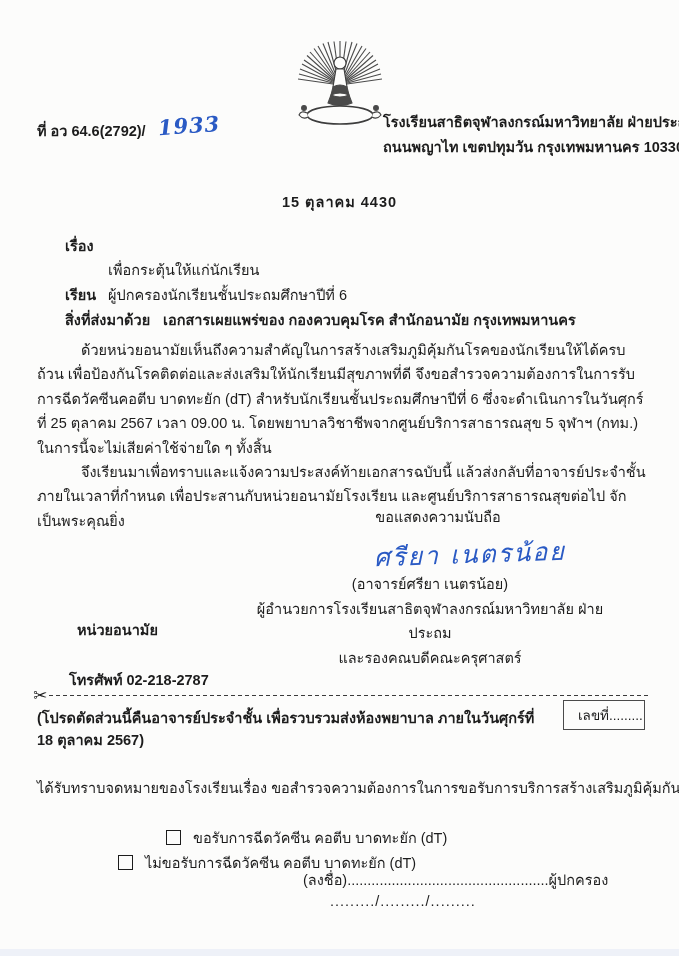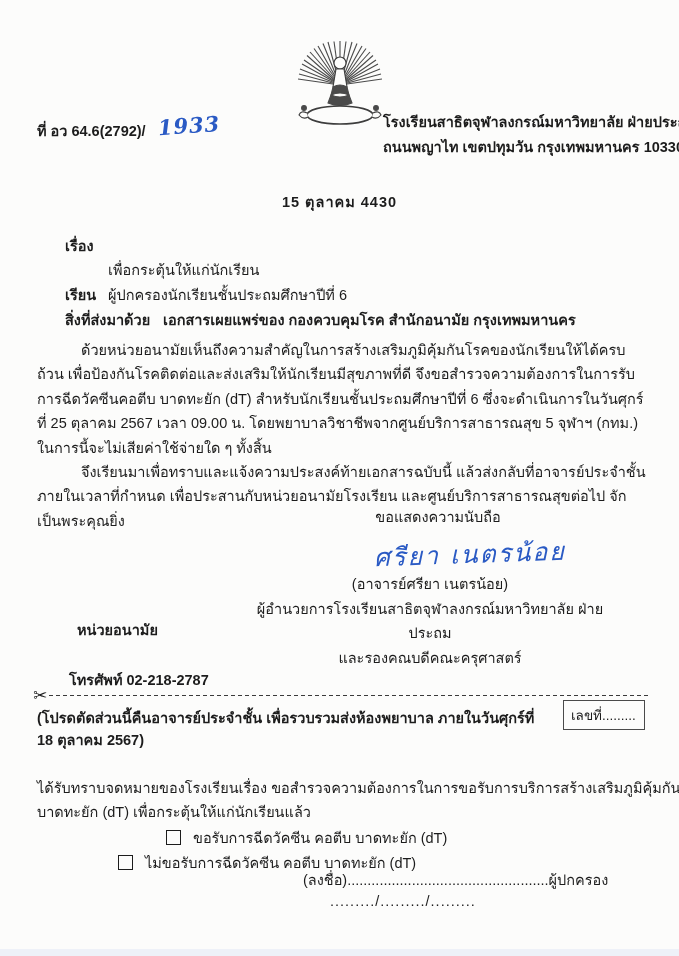--- a/index.html
+++ b/index.html
@@ -54,21 +54,21 @@
   .cutline .sc{font-size:17px;line-height:17px;margin-right:2px;}
   .cutline .dash{
     flex:1;height:2px;
     background:repeating-linear-gradient(90deg,#3a3a3a 0 4px,transparent 4px 7px);
     background-position:0 50%;background-size:100% 1.4px;background-repeat:no-repeat;
   }
   .cut-note{left:37px;top:707px;width:515px;font-weight:bold;line-height:22px;}
   .numbox{
     left:563px;top:700px;width:82px;height:30px;
     border:1.3px solid #4a4a4a;
-    display:flex;align-items:center;padding-left:7px;box-sizing:border-box;
+    display:flex;align-items:center;padding-left:14px;box-sizing:border-box;
     font-size:13.5px;
     text-align:center;
   }
   
   .fline1{left:37px;top:752px;width:616px;text-indent:40px;white-space:nowrap;}
   .fline2{left:37px;top:776px;width:616px;white-space:nowrap;}
   .fline3{left:37px;top:800px;width:616px;white-space:nowrap;}
   .chkrow{position:absolute;left:118px;display:flex;align-items:center;}
   .chk{
     width:13px;height:13px;border:1.7px solid #1c1c1c;background:#fcfcfb;
@@ -170,21 +170,20 @@
     <span class="sc">✂</span>
     <span class="dash"></span>
   </div>
 
   <div class="abs cut-note">(โปรดตัดส่วนนี้คืนอาจารย์ประจำชั้น เพื่อรวบรวมส่งห้องพยาบาล ภายในวันศุกร์ที่ 18 ตุลาคม 2567)</div>
   <div class="abs numbox">
     <span>เลขที่.........</span>
   </div>
 
   <div class="abs fline2">ได้รับทราบจดหมายของโรงเรียนเรื่อง ขอสำรวจความต้องการในการขอรับการบริการสร้างเสริมภูมิคุ้มกันโรค คอตีบ</div>
-  <div class="abs fline3">บาดทะยัก (dT) เพื่อกระตุ้นให้แก่นักเรียนแล้ว</div>
 
   <div class="chkrow" style="top:826px;padding-left:48px;">
     <span class="chk"></span>
     <span>ขอรับการฉีดวัคซีน คอตีบ บาดทะยัก (dT)</span>
   </div>
   <div class="chkrow" style="top:851px;">
     <span class="chk"></span>
     <span>ไม่ขอรับการฉีดวัคซีน คอตีบ บาดทะยัก (dT)</span>
   </div>
 

